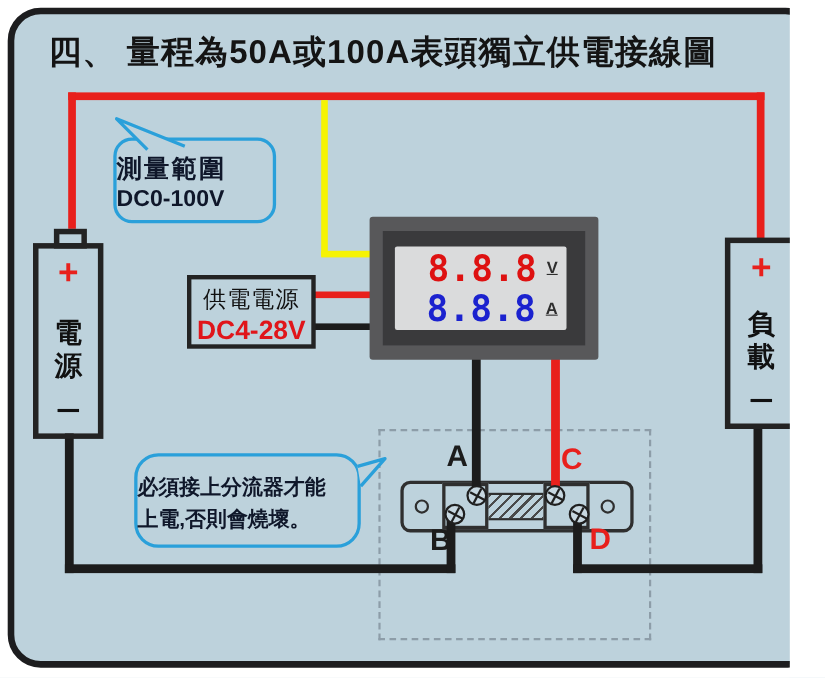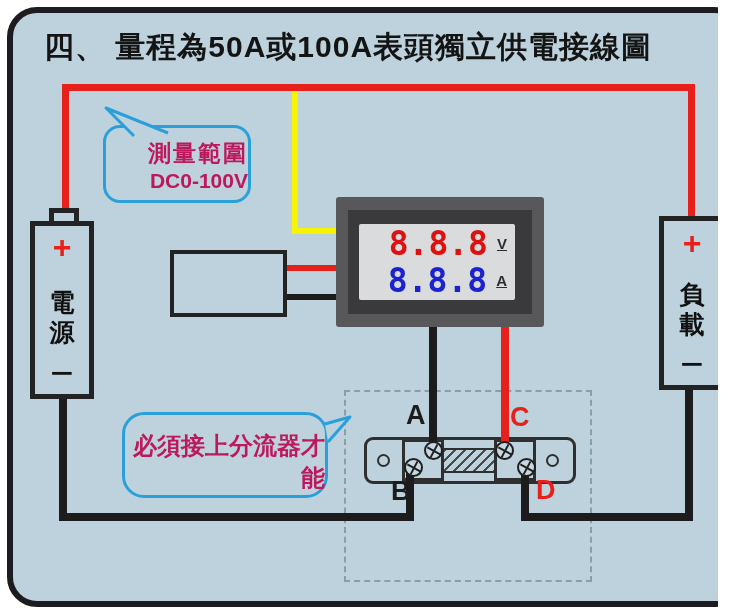--- a/index.html
+++ b/index.html
@@ -76,26 +76,26 @@
   .digits{font-family:"DejaVu Sans Mono",monospace;font-weight:bold;font-size:33px;letter-spacing:0;}
   .digits.volt{color:#de1111;} .digits.amp{color:#1b22cf;}
   .unit{font-size:15px;font-weight:bold;color:#2e2e2e;text-decoration:underline;margin-left:9px;}
   
   .supply{position:absolute;left:170px;top:250px;width:117px;height:67px;box-sizing:border-box;
           border:4px solid #232323;text-align:center;}
   .supply .l1{display:block;margin-top:4px;font-size:21px;color:#101010;letter-spacing:1px;}
   .supply .l2{display:block;font-size:24px;font-weight:bold;color:#e0151a;margin-top:1px;}
   
   .bubble{position:absolute;box-sizing:border-box;border:3px solid #2aa0da;background:#bdd2dc;
-          text-align:right;color:#be185d;font-weight:bold;}
+          text-align:left;color:#0f172a;font-weight:bold;}
   #callout-measure{left:103px;top:125px;width:148px;height:78px;border-radius:17px;}
   #callout-measure .l1{display:block;margin-top:10px;font-size:23px;letter-spacing:2px;}
   #callout-measure .l2{display:block;font-size:21px;letter-spacing:0;}
   #callout-warning{left:122px;top:412px;width:206px;height:86px;border-radius:22px;}
-  #callout-warning .l1{display:block;margin-top:15px;font-size:24px;}
+  #callout-warning .l1{display:block;margin-top:15px;font-size:19px;}
   #callout-warning .l2{display:block;font-size:19px;margin-top:3px;}
   .tail{position:absolute;}
   #tail-measure{left:98px;top:102px;width:76px;height:36px;}
   #tail-warning{left:322px;top:412px;width:34px;height:34px;}
 </style>
 </head>
 <body>
 
 <div class="stage">
   <div class="frame"></div>
@@ -151,20 +151,22 @@
         </div>
         <div class="mrow">
           <span class="digits amp">8.8.8</span>
           <span class="unit">A</span>
         </div>
       </div>
     </div>
   </div>
 
   <div class="supply">
+    <span class="l1">供電電源</span>
+    <span class="l2">DC4-28V</span>
   </div>
 
   <div class="screw" id="screw-a"></div>
   <div class="screw" id="screw-b"></div>
   <div class="screw" id="screw-c"></div>
   <div class="screw" id="screw-d"></div>
 
   <div class="term" id="term-a">A</div>
   <div class="term" id="term-b">B</div>
   <div class="term redtxt" id="term-c">C</div>
@@ -173,17 +175,18 @@
   <div class="bubble" id="callout-measure">
     <span class="l1">測量範圍</span>
     <span class="l2">DC0-100V</span>
   </div>
   <svg class="tail" id="tail-measure" viewBox="0 0 76 36">
     <path d="M70,31 L8,6 L36,34" fill="#bdd2dc" stroke="#2aa0da" stroke-width="3" stroke-linejoin="round"></path>
   </svg>
 
   <div class="bubble" id="callout-warning">
     <span class="l1">必須接上分流器才能</span>
+    <span class="l2">上電,否則會燒壞。</span>
   </div>
   <svg class="tail" id="tail-warning" viewBox="0 0 34 34">
     <path d="M3,12 L28,5 L6,30" fill="#bdd2dc" stroke="#2aa0da" stroke-width="3" stroke-linejoin="round"></path>
   </svg>
 </div>
 
 </body></html>

